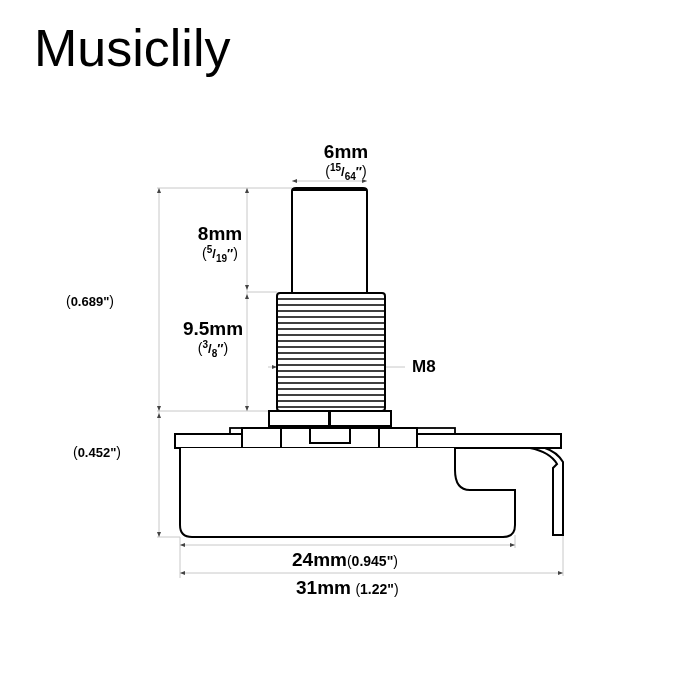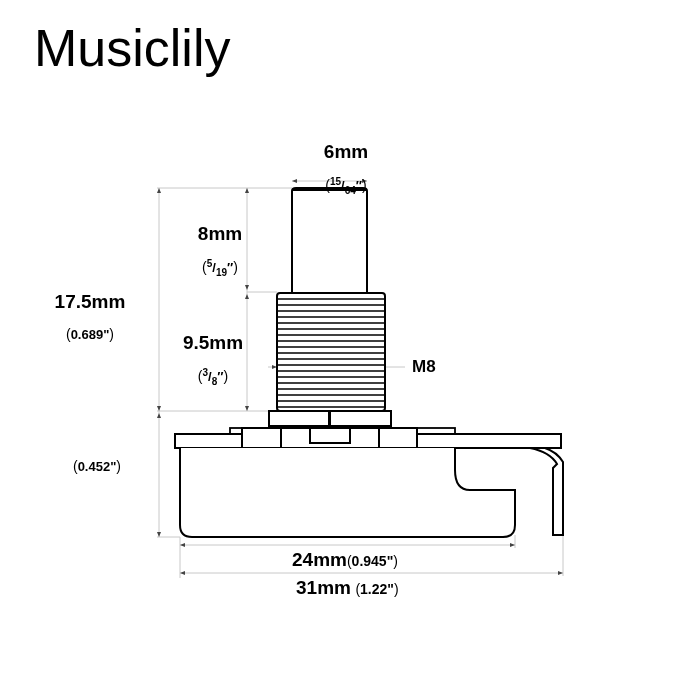--- a/index.html
+++ b/index.html
@@ -1,21 +1,21 @@
 <!DOCTYPE html>
 <html><head>
 <meta charset="utf-8">
 <style>
   html, body { margin: 0; padding: 0; background: #ffffff; }
   body { width: 700px; height: 700px; position: relative; overflow: hidden; font-family: "Liberation Sans", sans-serif; color: #000; }
   .brand { position: absolute; left: 34px; top: 22px; font-size: 52px; font-weight: 400; letter-spacing: 0px; line-height: 1; }
   svg.drawing { position: absolute; left: 0; top: 0; width: 700px; height: 700px; }
   .lbl { position: absolute; text-align: center; font-weight: 700; line-height: 1; white-space: nowrap; }
   .mm { font-size: 19px; }
-  .inch { font-size: 13px; font-weight: 700; margin-top: 16px; }
+  .inch { font-size: 13px; font-weight: 700; margin-top: 2px; }
   .inch .paren { font-weight: 400; font-size: 14px; }
   .inline-inch { font-size: 14px; font-weight: 700; }
 </style>
 </head>
 <body>
 
 <div class="brand">Musiclily</div>
 
 <svg class="drawing" viewBox="0 0 700 700" xmlns="http://www.w3.org/2000/svg">
 
@@ -123,25 +123,24 @@
 </div>
 
 <div class="lbl" style="left:160px; top:224px; width:80px;padding-left:20px;">
   <div class="mm">8mm</div>
   <div class="inch">
     <span class="paren">(</span><sup style="font-size:10px">5</sup>/<sub style="font-size:10px">19</sub>″<span class="paren">)</span>
   </div>
 </div>
 
 <div class="lbl" style="left:30px; top:292px; width:120px;">
-  <div class="mm">17.5mm</div>
   <div class="inch"><span class="paren">(</span><span>0.689"</span><span class="paren">)</span></div>
 </div>
 
-<div class="lbl" style="left:166px; top:333px; width:94px;">
+<div class="lbl" style="left:166px; top:319px; width:94px;">
   <div class="mm">9.5mm</div>
   <div class="inch">
     <span class="paren">(</span><sup style="font-size:10px">3</sup>/<sub style="font-size:10px">8</sub>″<span class="paren">)</span>
   </div>
 </div>
 
 <div class="lbl" style="left:412px; top:358px; font-size:17px;text-align:center;">M8</div>
 
 <div class="lbl" style="left:42px; top:443px; width:110px;">
   <div class="inch"><span class="paren">(</span><span>0.452"</span><span class="paren">)</span></div>

